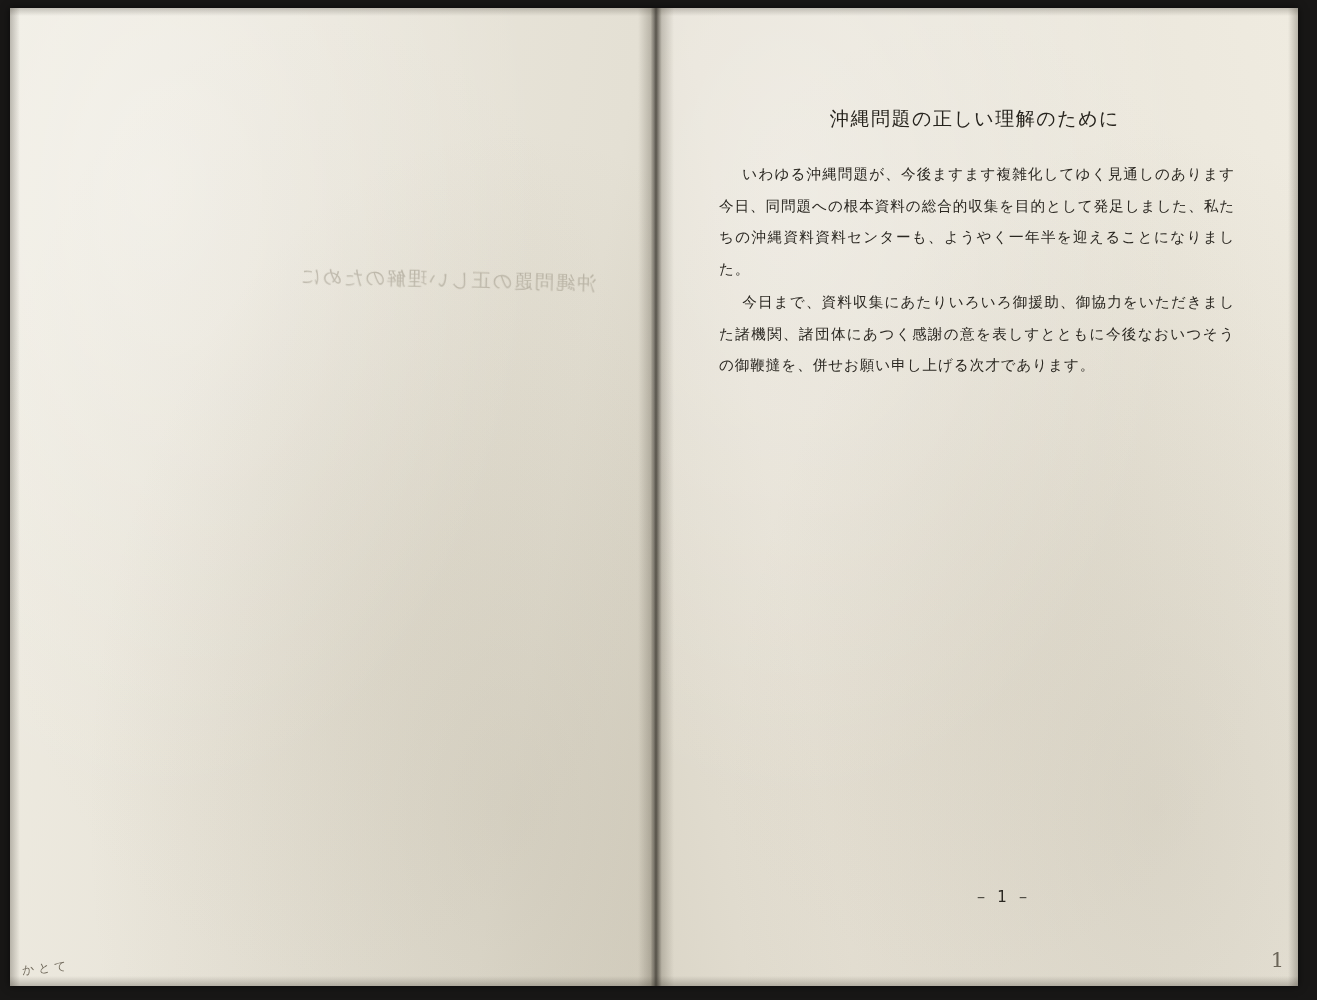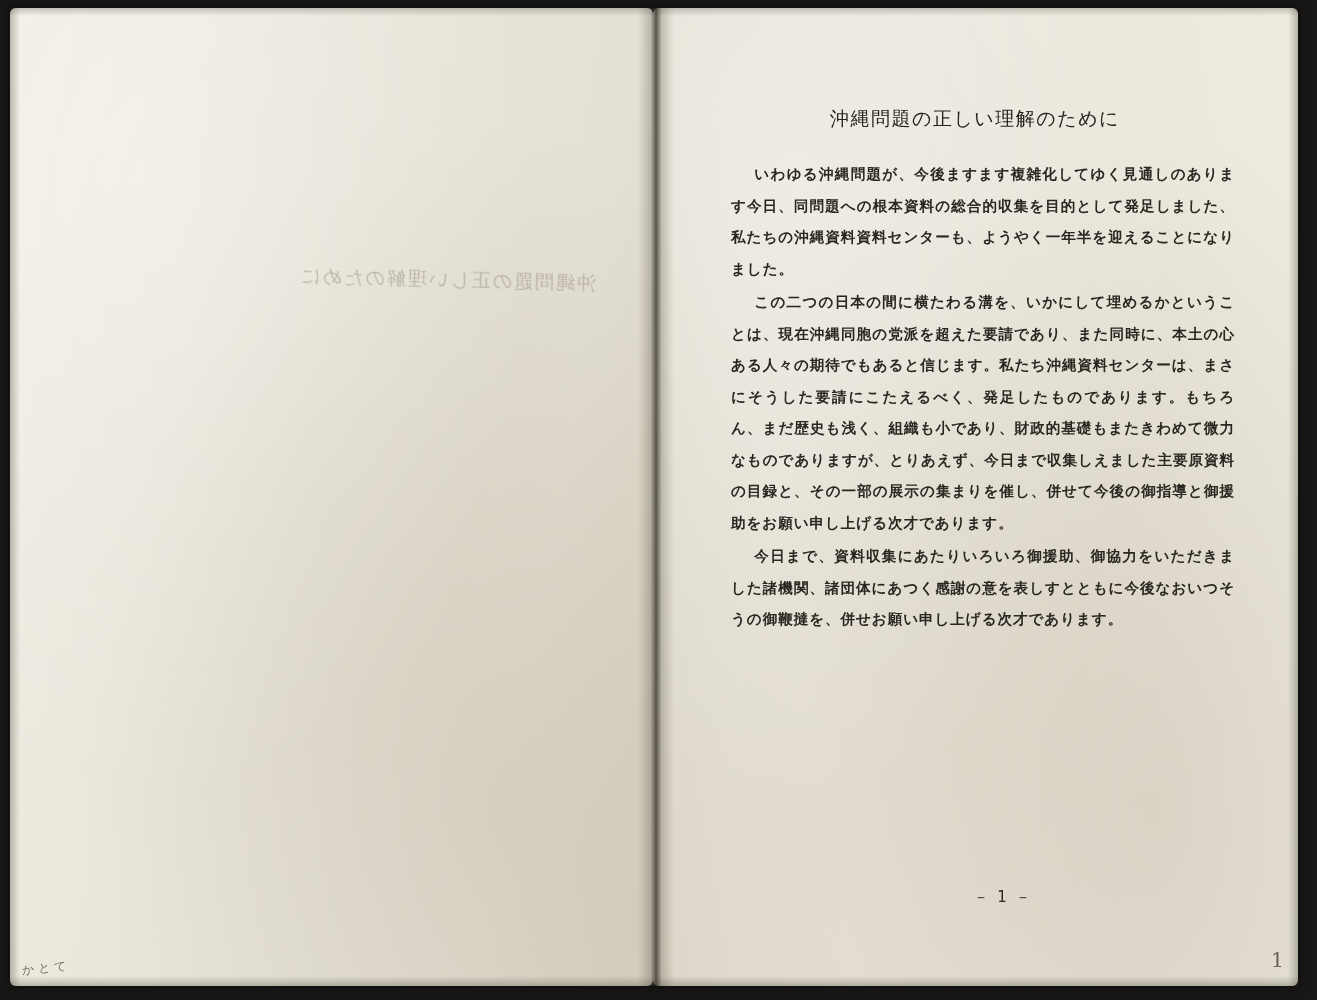--- a/index.html
+++ b/index.html
@@ -29,21 +29,20 @@
     width: 1288px;
     height: 978px;
     display: flex;
     box-shadow: 0 0 8px rgba(0,0,0,0.6);
   }
 
   .page {
     position: relative;
     height: 100%;
     overflow: hidden;
-    border-radius: 6px;
   }
 
   .page-left {
     width: 643px;
     background:
       linear-gradient(100deg, #efece2 0%, #e9e5da 40%, #e4e0d4 78%, #d9d4c6 100%);
   }
   .page-right {
     width: 645px;
     background:
@@ -114,22 +113,21 @@
   }
 
   .para {
     font-size: 14.6px;
     line-height: 31.5px;
     color: #2a2721;
     font-family: "DejaVu Sans", sans-serif;
     text-align: justify;
     text-indent: 1.6em;
     letter-spacing: 0.9px;
-    margin: 0 0 2px 16px;
-    font-weight: bold;
+    margin: 0 0 2px 4px;
   }
 
   .page-number {
     position: absolute;
     left: 0;
     right: 0;
     top: 880px;
     text-align: center;
     font-size: 15px;
     letter-spacing: 2px;
@@ -185,21 +183,20 @@
       <div class="pencil-left">か と て</div>
     </div>
 
     <div class="page page-right">
       <div class="mottle"></div>
 
       <div class="content">
         <h1 class="doc-title">沖縄問題の正しい理解のために</h1>
 
         <p class="para">いわゆる沖縄問題が、今後ますます複雑化してゆく見通しのあります今日、同問題への根本資料の総合的収集を目的として発足しました、私たちの沖縄資料資料センターも、ようやく一年半を迎えることになりました。</p>
-        <p class="para">この二つの日本の間に横たわる溝を、いかにして埋めるかということは、現在沖縄同胞の党派を超えた要請であり、また同時に、本土の心ある人々の期待でもあると信じます。私たち沖縄資料センターは、まさにそうした要請にこたえるべく、発足したものであります。もちろん、まだ歴史も浅く、組織も小であり、財政的基礎もまたきわめて微力なものでありますが、とりあえず、今日まで収集しえました主要原資料の目録と、その一部の展示の集まりを催し、併せて今後の御指導と御援助をお願い申し上げる次才であります。</p>
         <p class="para">今日まで、資料収集にあたりいろいろ御援助、御協力をいただきました諸機関、諸団体にあつく感謝の意を表しすとともに今後なおいつそうの御鞭撻を、併せお願い申し上げる次才であります。</p>
 
       </div>
 
       <div class="page-number">－ 1 －</div>
 
       <div class="edge-r"></div>
       <div class="edge-t"></div>
       <div class="edge-b"></div>
 

